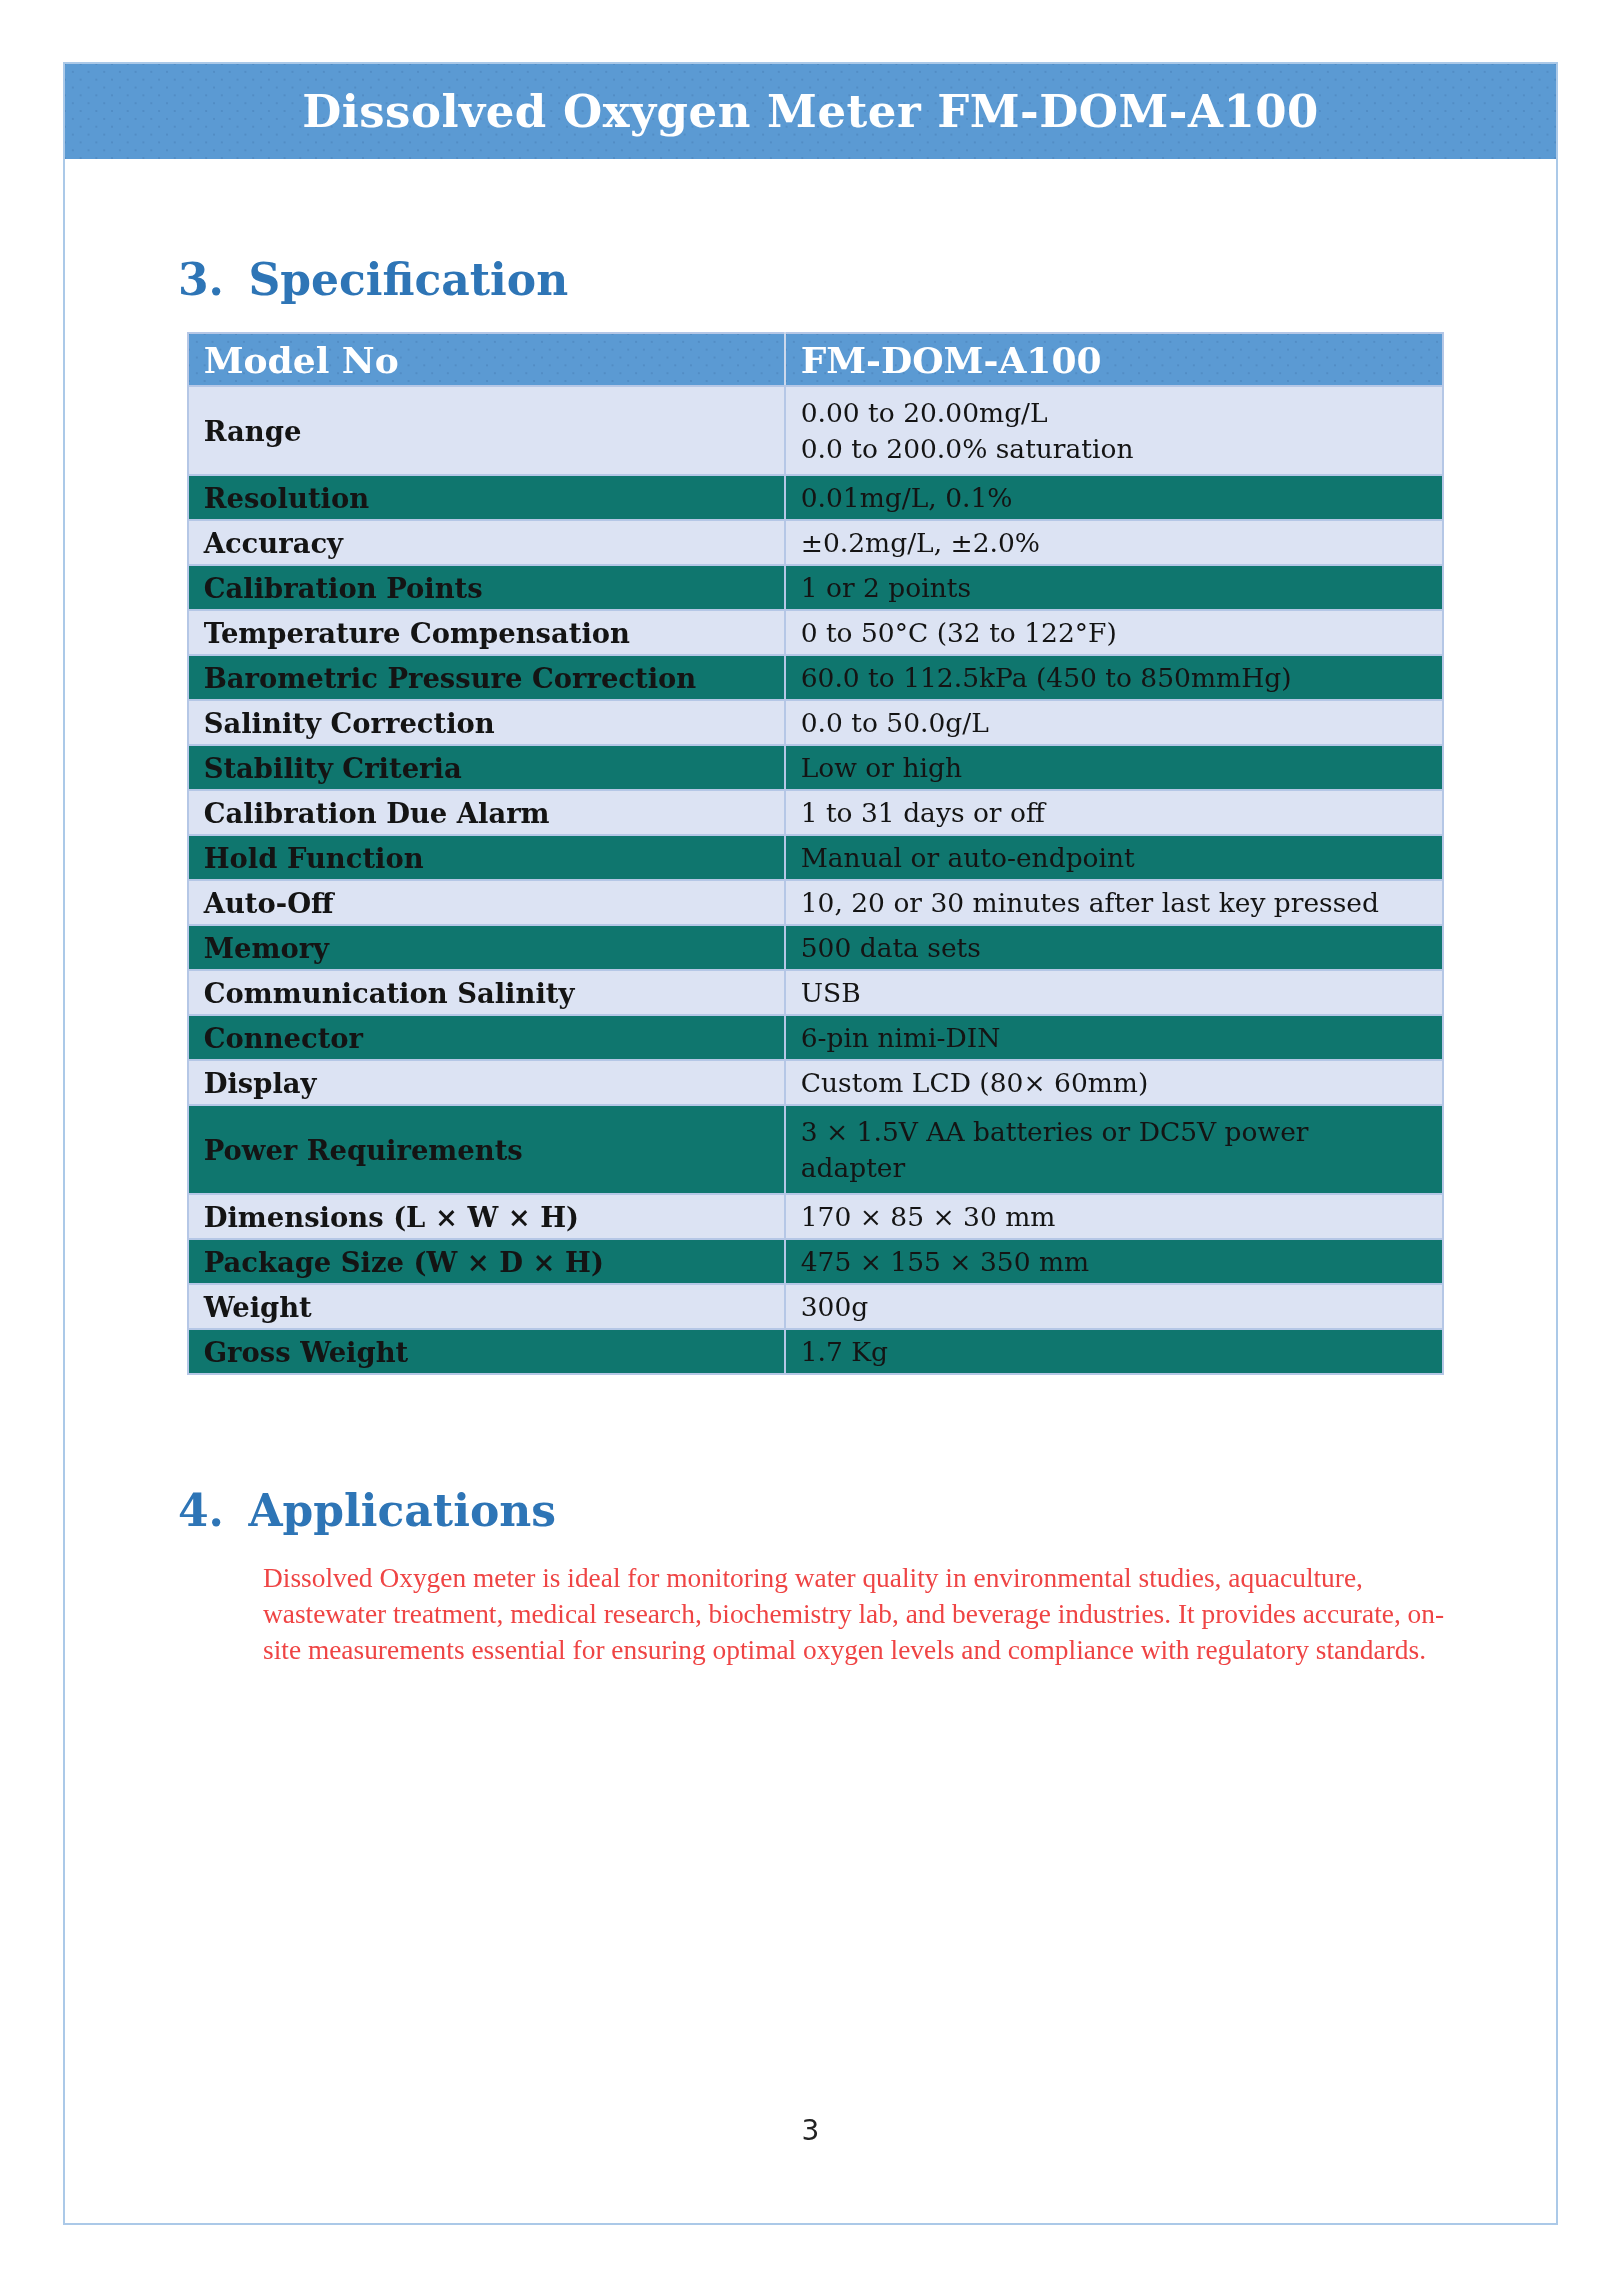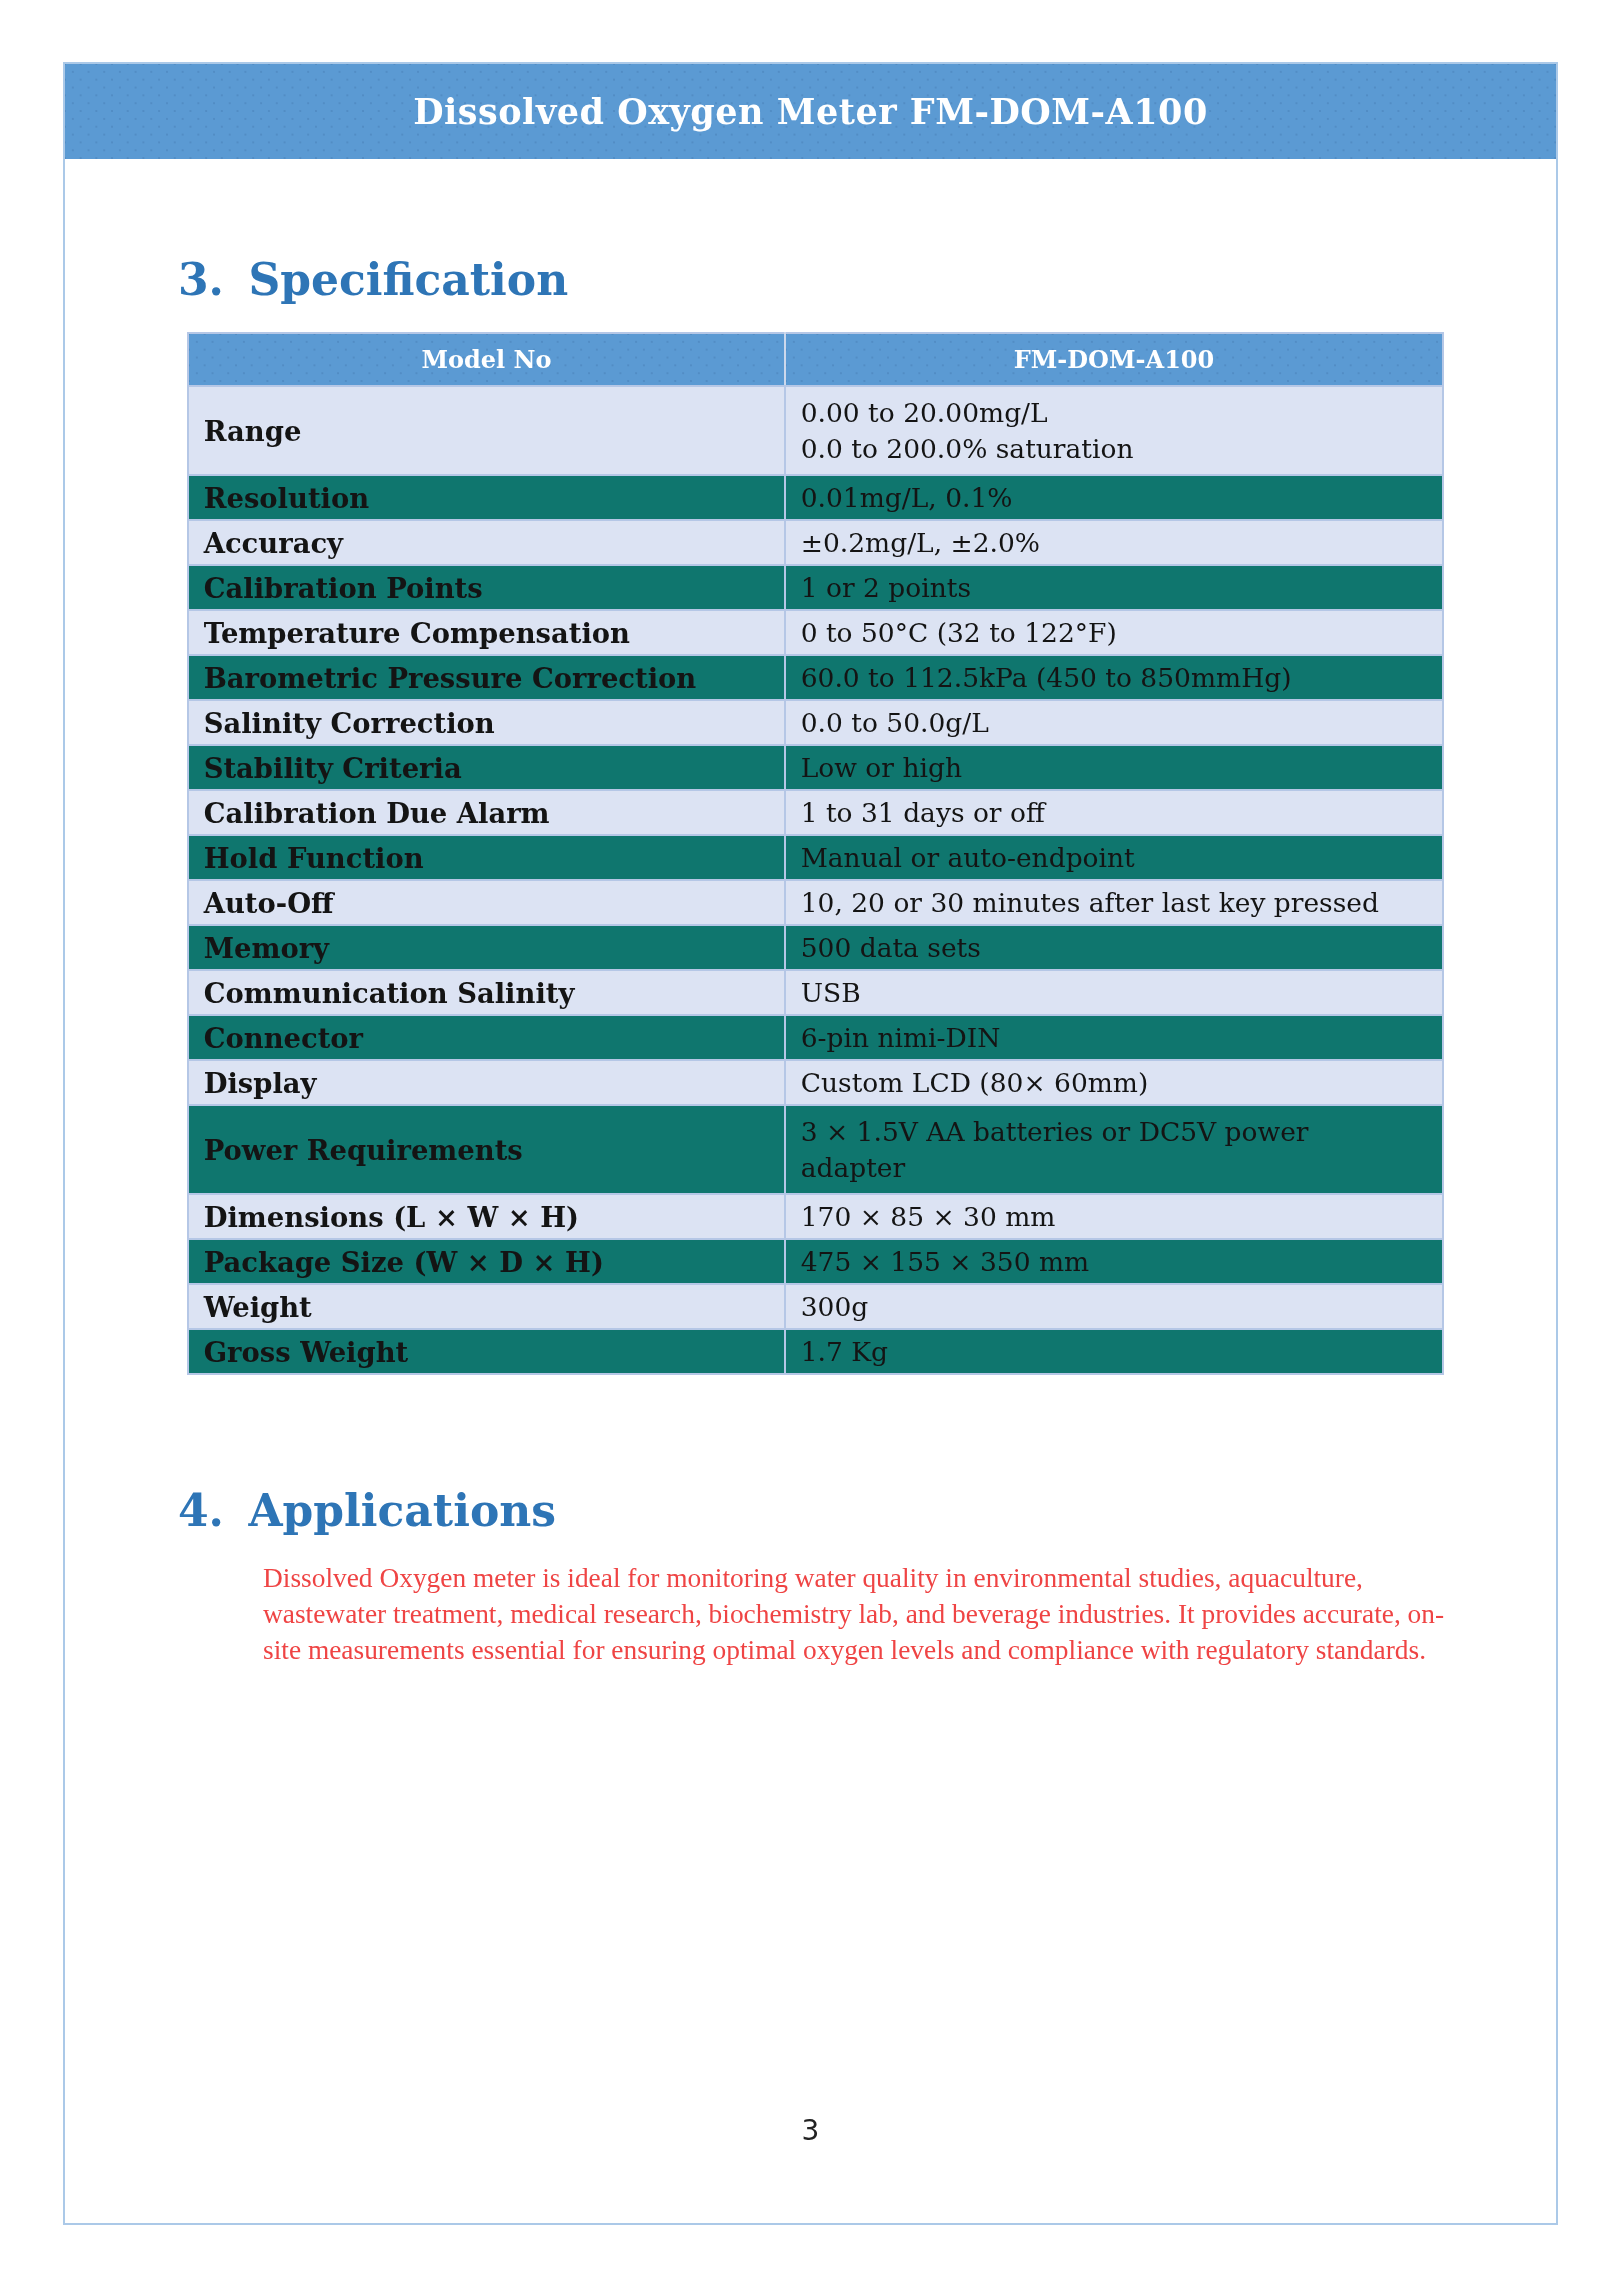--- a/index.html
+++ b/index.html
@@ -22,21 +22,21 @@
     background-color:#5b9ad3;
     background-image:
       radial-gradient(rgba(20,50,100,0.13) 1.2px, transparent 1.5px),
       radial-gradient(rgba(20,50,100,0.13) 1.2px, transparent 1.5px);
     background-size:15.7px 15.7px;
     background-position:0 0,7.8px 7.8px;
     display:flex;align-items:center;justify-content:center;
   }
   .title-bar h1{
     margin:0;
-    font-size:35px;font-weight:700;color:#ffffff;
+    font-size:45px;font-weight:700;color:#ffffff;
     letter-spacing:0.5px;
   }
   h2.section-heading{
     position:absolute;margin:15px;
     font-size:44px;font-weight:700;color:#2e75b6;
     line-height:1.05;white-space:nowrap;
   }
   h2.section-heading .num{margin-right:24.5px;}
   #spec-heading{left:98px;top:178px;}
   #apps-heading{left:98px;top:1409px;}
@@ -48,22 +48,22 @@
     border:2px solid #b5c7e6;
     font-size:26.5px;line-height:36px;
   }
   table.spec thead th{
     background-color:#5b9ad3;
     background-image:
       radial-gradient(rgba(20,50,100,0.13) 1.2px, transparent 1.5px),
       radial-gradient(rgba(20,50,100,0.13) 1.2px, transparent 1.5px);
     background-size:15.7px 15.7px;
     background-position:0 0,7.8px 7.8px;
-    color:#ffffff;font-size:24px;font-weight:700;
-    text-align:center;height:47px;padding:2px 14.7px;
+    color:#ffffff;font-size:36px;font-weight:700;
+    text-align:left;height:47px;padding:2px 14.7px;
     border-bottom:2px solid #b5c7e6;
   }
   table.spec thead th.value-col{border-left:2px solid #ccd8ec;}
   table.spec tbody tr{height:45px;background:#0f766e;}
   table.spec tbody tr.alt{background:#dce3f3;}
   table.spec tbody tr.tall{height:89px;}
   table.spec tbody th,
   table.spec tbody td{
     padding:2px 14.7px;text-align:left;vertical-align:middle;
     border-top:2px solid #b5c7e6;border-bottom:2px solid #b5c7e6;

